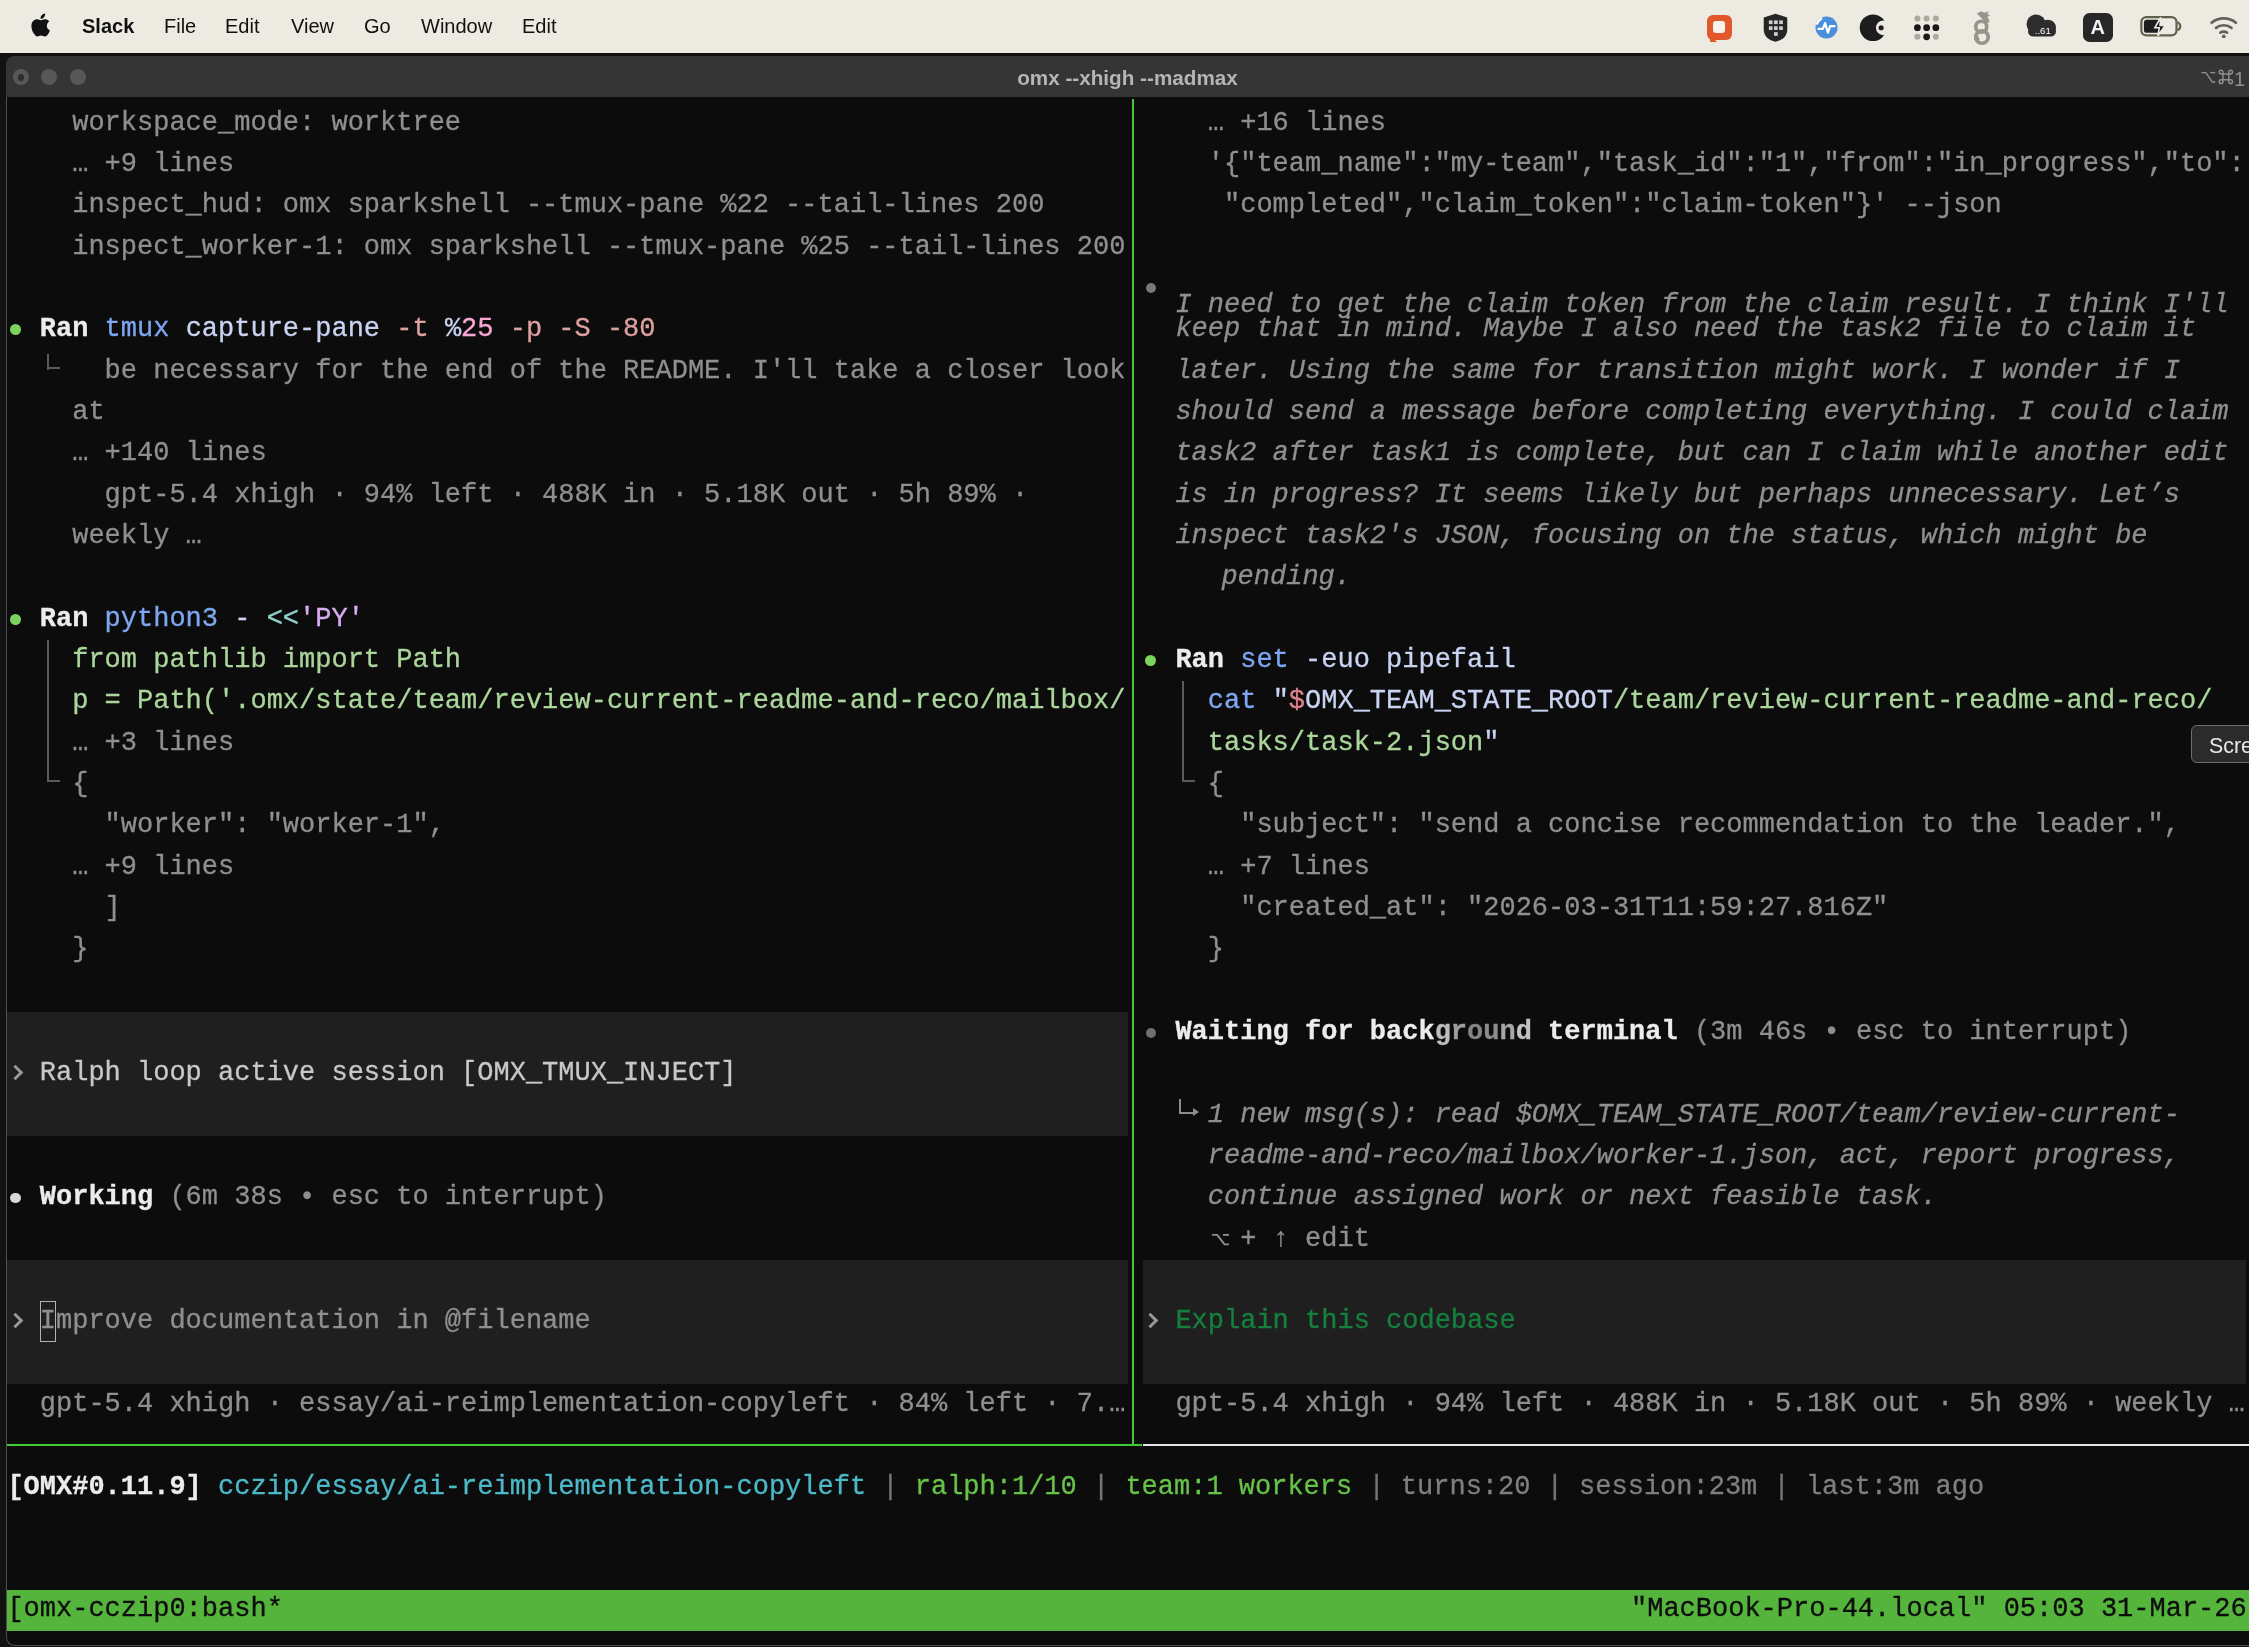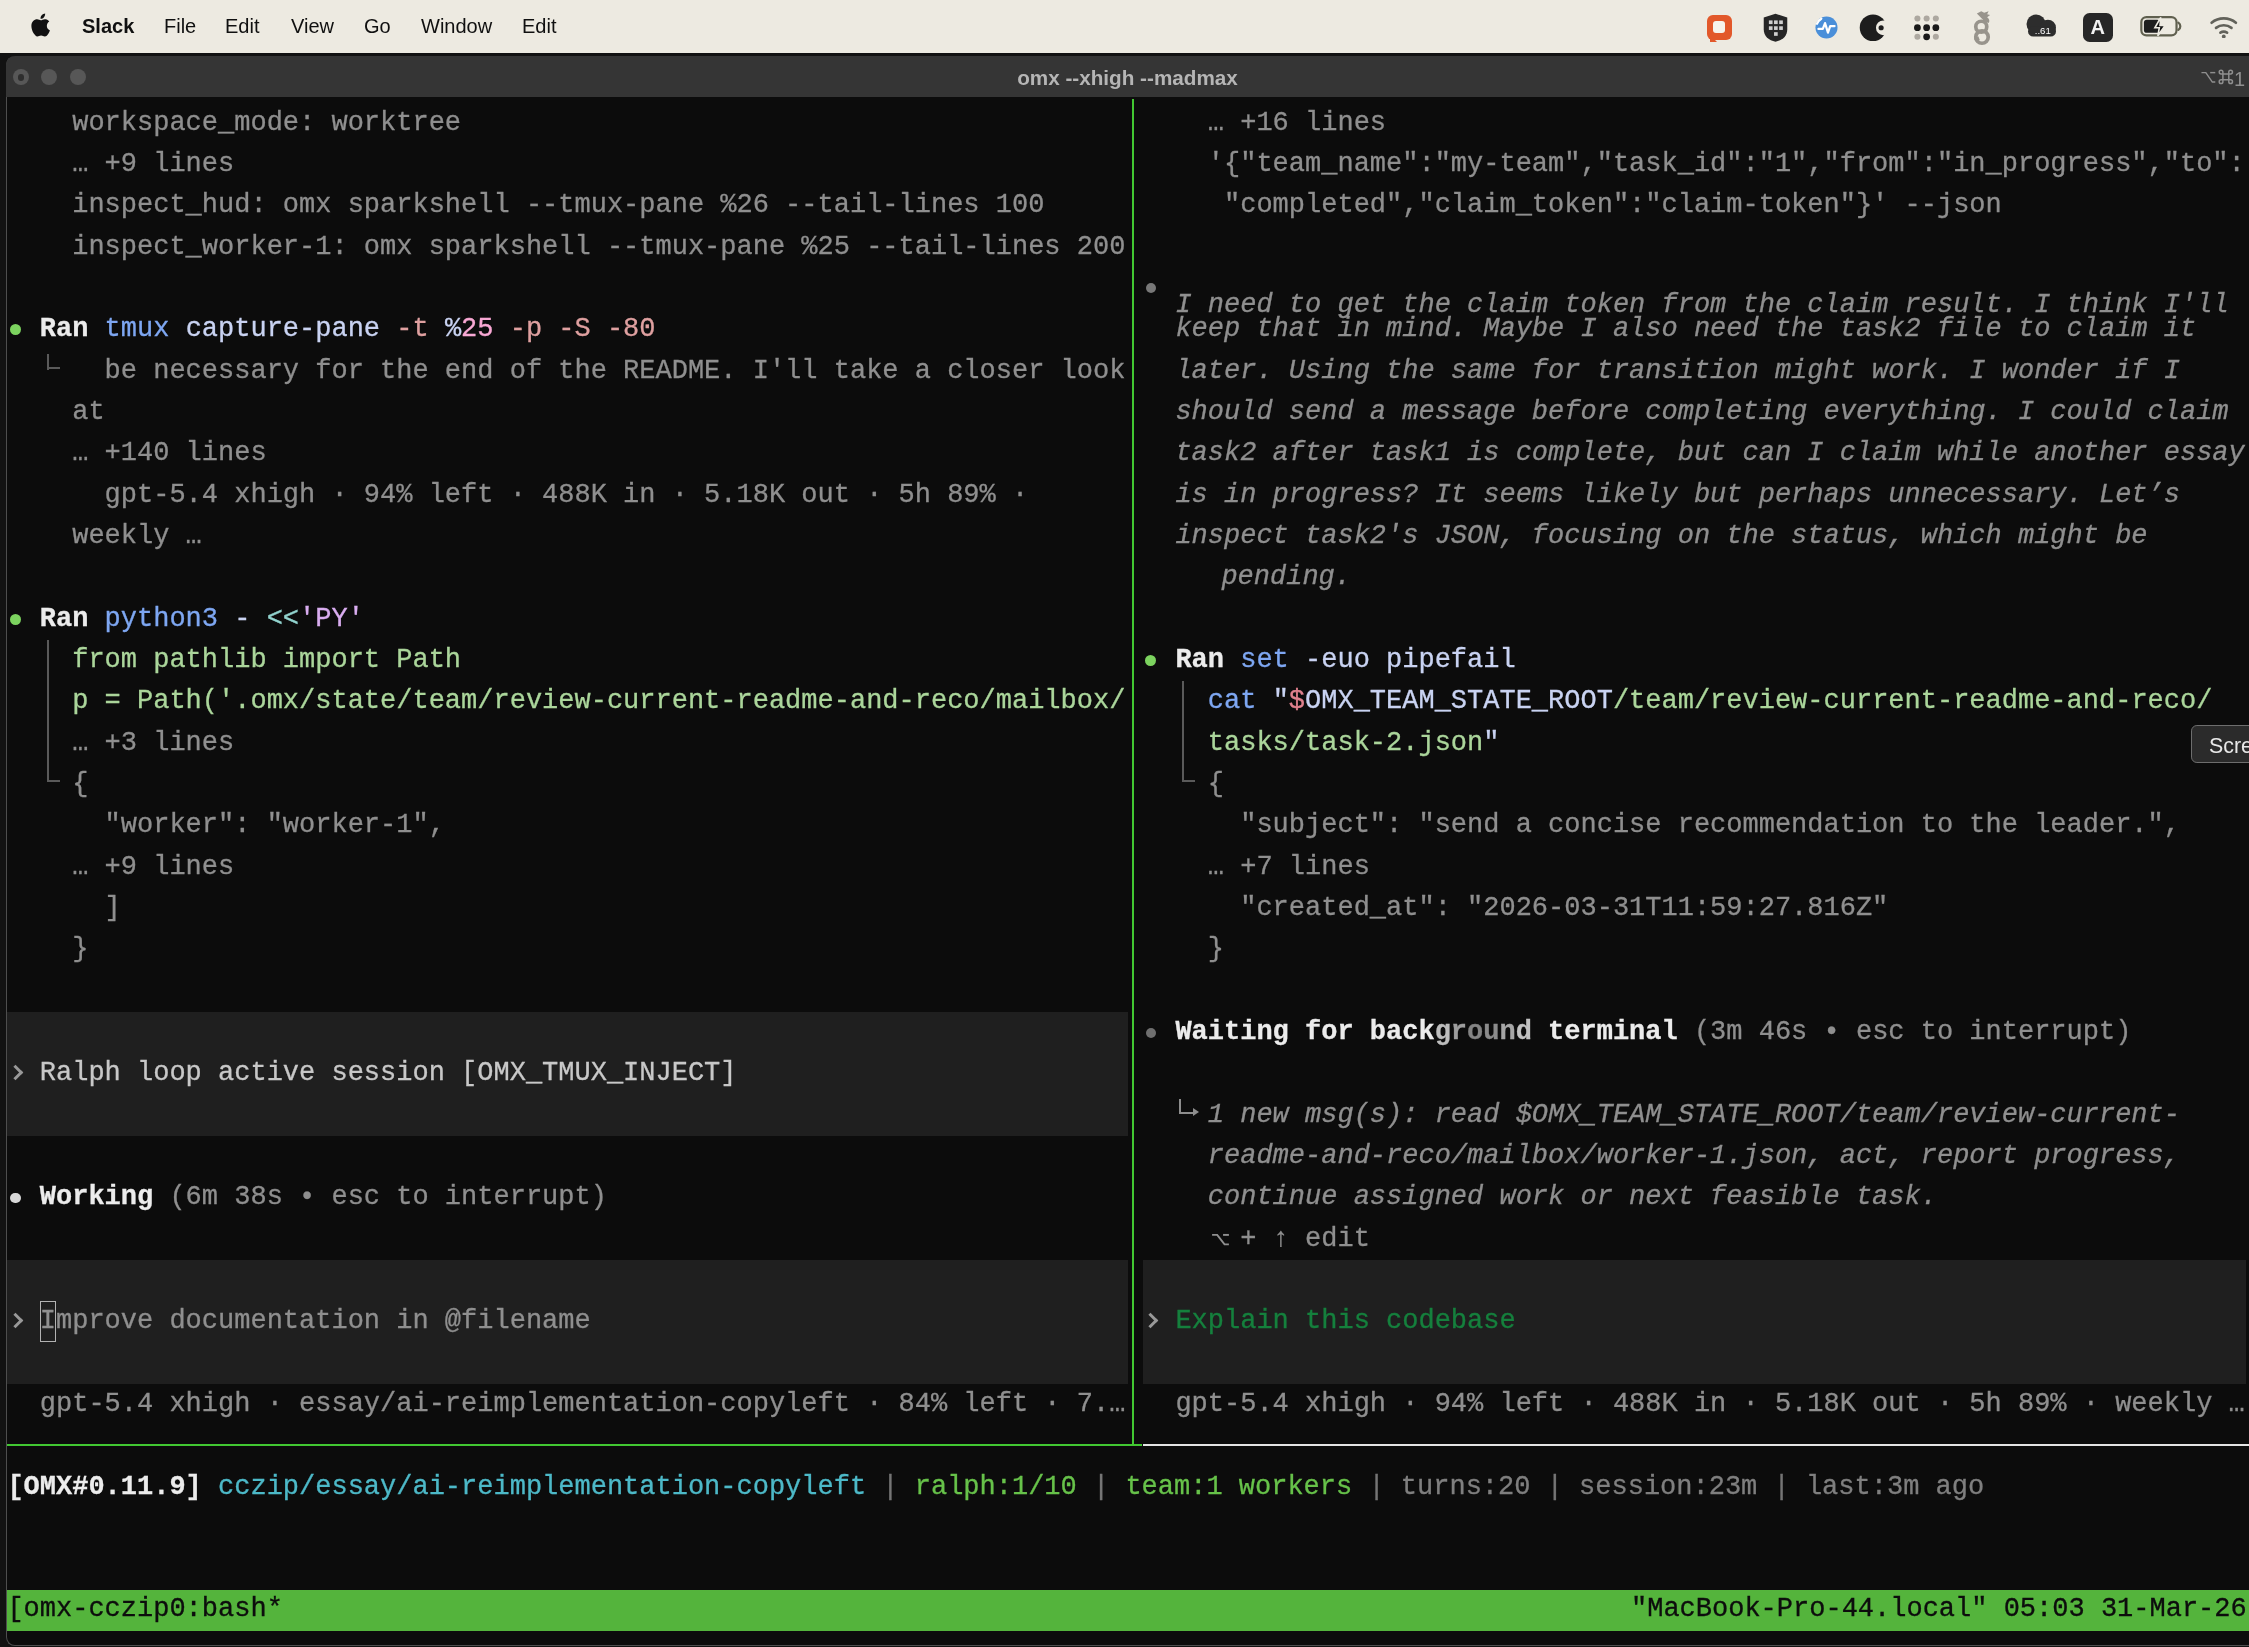--- a/index.html
+++ b/index.html
@@ -32,21 +32,21 @@
 </style></head><body>
 
 <div id="win"></div>
 
 <div class="panel" style="left:7.4px;top:1012px;width:1121px;height:124px"></div>
 <div class="panel" style="left:7.4px;top:1260px;width:1121px;height:124px"></div>
 <div class="panel" style="left:1143px;top:1260px;width:1103px;height:124px"></div>
 
 <div class="ln" style="left:7.4px;top:103px"><span class="g">    workspace_mode: worktree</span></div>
 <div class="ln" style="left:7.4px;top:144px"><span class="g">    … +9 lines</span></div>
-<div class="ln" style="left:7.4px;top:185px"><span class="g">    inspect_hud: omx sparkshell --tmux-pane %26 --tail-lines 100</span></div>
+<div class="ln" style="left:7.4px;top:185px"><span class="g">    inspect_hud: omx sparkshell --tmux-pane %22 --tail-lines 200</span></div>
 <div class="ln" style="left:7.4px;top:227px"><span class="g">    inspect_worker-1: omx sparkshell --tmux-pane %25 --tail-lines 200</span></div>
 <div class="ln" style="left:7.4px;top:309px">  <span class="w">Ran</span> <span class="bl">tmux</span> <span class="lav">capture-pane</span> <span class="pk">-t</span> <span class="lav">%</span><span class="org">25</span> <span class="pk">-p</span> <span class="pk">-S</span> <span class="pk">-80</span></div>
 <div class="ln" style="left:7.4px;top:351px"><span class="g">      be necessary for the end of the README. I'll take a closer look</span></div>
 <div class="ln" style="left:7.4px;top:392px"><span class="g">    at</span></div>
 <div class="ln" style="left:7.4px;top:433px"><span class="g">    … +140 lines</span></div>
 <div class="ln" style="left:7.4px;top:475px"><span class="g">      gpt-5.4 xhigh · 94% left · 488K in · 5.18K out · 5h 89% ·</span></div>
 <div class="ln" style="left:7.4px;top:516px"><span class="g">    weekly …</span></div>
 <div class="ln" style="left:7.4px;top:599px">  <span class="w">Ran</span> <span class="bl">python3</span> <span class="lav">-</span> <span class="teal">&lt;&lt;</span><span class="vio">'PY'</span></div>
 <div class="ln" style="left:7.4px;top:640px"><span class="pg">    from pathlib import Path</span></div>
 <div class="ln" style="left:7.4px;top:681px"><span class="pg">    p = Path('.omx/state/team/review-current-readme-and-reco/mailbox/</span></div>
@@ -60,21 +60,21 @@
 <div class="ln" style="left:7.4px;top:1177px">  <span class="w">Working</span> <span class="g">(6m 38s • esc to interrupt)</span></div>
 <div class="ln" style="left:7.4px;top:1301px">  <span class="g">Improve documentation in @filename</span></div>
 <div class="ln" style="left:7.4px;top:1384px"><span class="g">  gpt-5.4 xhigh · essay/ai-reimplementation-copyleft · 84% left · 7.…</span></div>
 <div class="ln" style="left:1143px;top:103px"><span class="g">    … +16 lines</span></div>
 <div class="ln" style="left:1143px;top:144px"><span class="g">    '{"team_name":"my-team","task_id":"1","from":"in_progress","to":</span></div>
 <div class="ln" style="left:1143px;top:185px"><span class="g">     "completed","claim_token":"claim-token"}' --json</span></div>
 <div class="ln" style="left:1143px;top:285px">  <span class="it">I need to get the claim token from the claim result. I think I'll</span></div>
 <div class="ln" style="left:1143px;top:309px"><span class="it">  keep that in mind. Maybe I also need the task2 file to claim it</span></div>
 <div class="ln" style="left:1143px;top:351px"><span class="it">  later. Using the same for transition might work. I wonder if I</span></div>
 <div class="ln" style="left:1143px;top:392px"><span class="it">  should send a message before completing everything. I could claim</span></div>
-<div class="ln" style="left:1143px;top:433px"><span class="it">  task2 after task1 is complete, but can I claim while another essay</span></div>
+<div class="ln" style="left:1143px;top:433px"><span class="it">  task2 after task1 is complete, but can I claim while another edit</span></div>
 <div class="ln" style="left:1143px;top:475px"><span class="it">  is in progress? It seems likely but perhaps unnecessary. Let’s</span></div>
 <div class="ln" style="left:1143px;top:516px"><span class="it">  inspect task2's JSON, focusing on the status, which might be</span></div>
 <div class="ln" style="left:1189px;top:557px"><span class="it">  pending.</span></div>
 <div class="ln" style="left:1143px;top:640px">  <span class="w">Ran</span> <span class="bl">set</span> <span class="lav">-euo pipefail</span></div>
 <div class="ln" style="left:1143px;top:681px">    <span class="bl">cat</span> <span class="lav">"</span><span class="red">$</span><span class="lav">OMX_TEAM_STATE_ROOT</span><span class="pg">/team/review-current-readme-and-reco/</span></div>
 <div class="ln" style="left:1143px;top:723px">    <span class="pg">tasks/task-2.json</span><span class="lav">"</span></div>
 <div class="ln" style="left:1143px;top:764px"><span class="g">    {</span></div>
 <div class="ln" style="left:1143px;top:805px"><span class="g">      "subject": "send a concise recommendation to the leader.",</span></div>
 <div class="ln" style="left:1143px;top:847px"><span class="g">    … +7 lines</span></div>
 <div class="ln" style="left:1143px;top:888px"><span class="g">      "created_at": "2026-03-31T11:59:27.816Z"</span></div>

